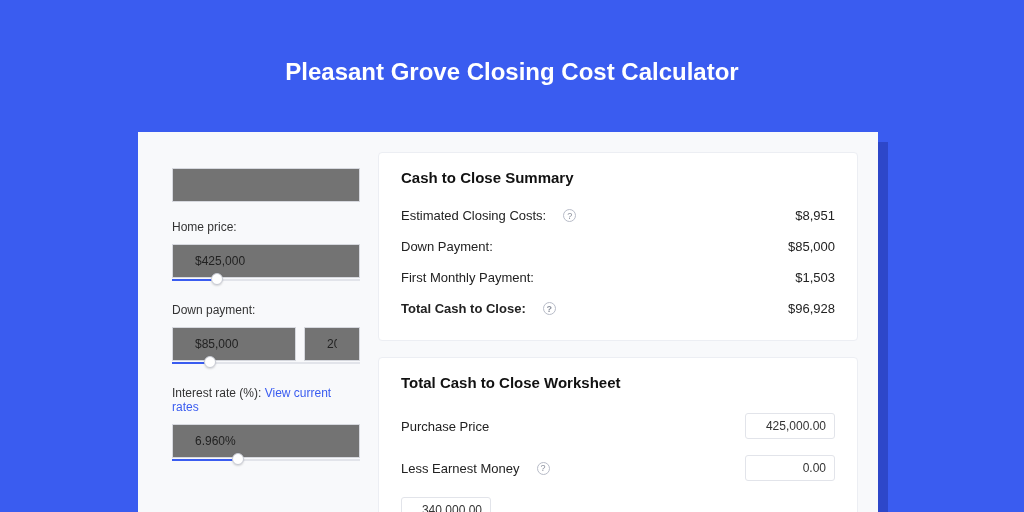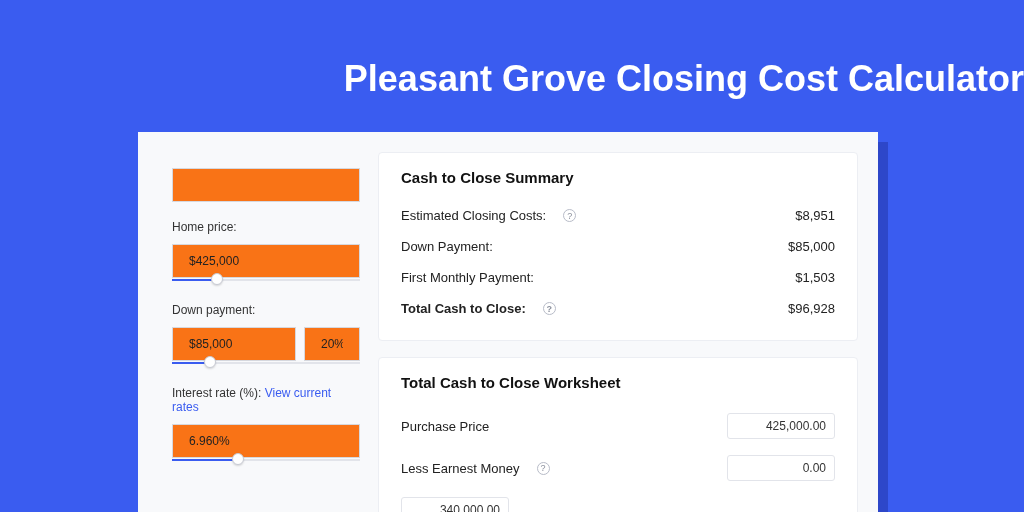--- a/index.html
+++ b/index.html
@@ -2,23 +2,23 @@
 <html><head>
 <meta charset="utf-8">
 <style>
   * { box-sizing: border-box; margin: 0; padding: 0; }
   html, body { width: 1024px; height: 512px; overflow: hidden; }
   body {
     font-family: -apple-system, BlinkMacSystemFont, "Segoe UI", Arial, sans-serif;
     background: #3a5cf0;
   }
   .page-title {
-    text-align: right;
+    text-align: center;
     color: #fff;
-    font-size: 36px;
+    font-size: 24px;
     font-weight: 700;
     padding-top: 58px;
     padding-bottom: 28px;
   }
   .shadow-box {
     position: absolute;
     left: 148px;
     top: 142px;
     width: 740px;
     height: 400px;
@@ -43,22 +43,22 @@
   .field-label {
     display: block;
     font-size: 12px;
     color: #333;
     margin-bottom: 10px;
   }
   .text-input {
     width: 100%;
     height: 34px;
     border: 1px solid #d6d8de;
-    background: #f97316;
-    padding: 0 16px;
+    background: #737373;
+    padding: 0 22px;
     font-size: 12px;
     color: #222;
   }
   .input-row { display: flex; gap: 8px; }
   .input-row .text-input:first-child { flex: 1; }
   .input-row .text-input.pct { width: 56px; }
   .slider-wrap {
     position: relative;
     height: 8px;
     margin-top: -1px;
@@ -109,21 +109,21 @@
     justify-content: space-between;
     align-items: center;
     font-size: 13px;
     color: #222;
     padding: 8px 0;
   }
   .row.total { font-weight: 700; }
   .row-label { display: flex; align-items: center; gap: 17px; }
   .row-value { font-weight: 400; }
   .small-input {
-    width: 108px;
+    width: 90px;
     height: 26px;
     border: 1px solid #e2e4ea;
     border-radius: 3px;
     text-align: right;
     padding: 0 8px;
     font-size: 12px;
     color: #333;
     background: #fff;
   }
   .help-icon {

